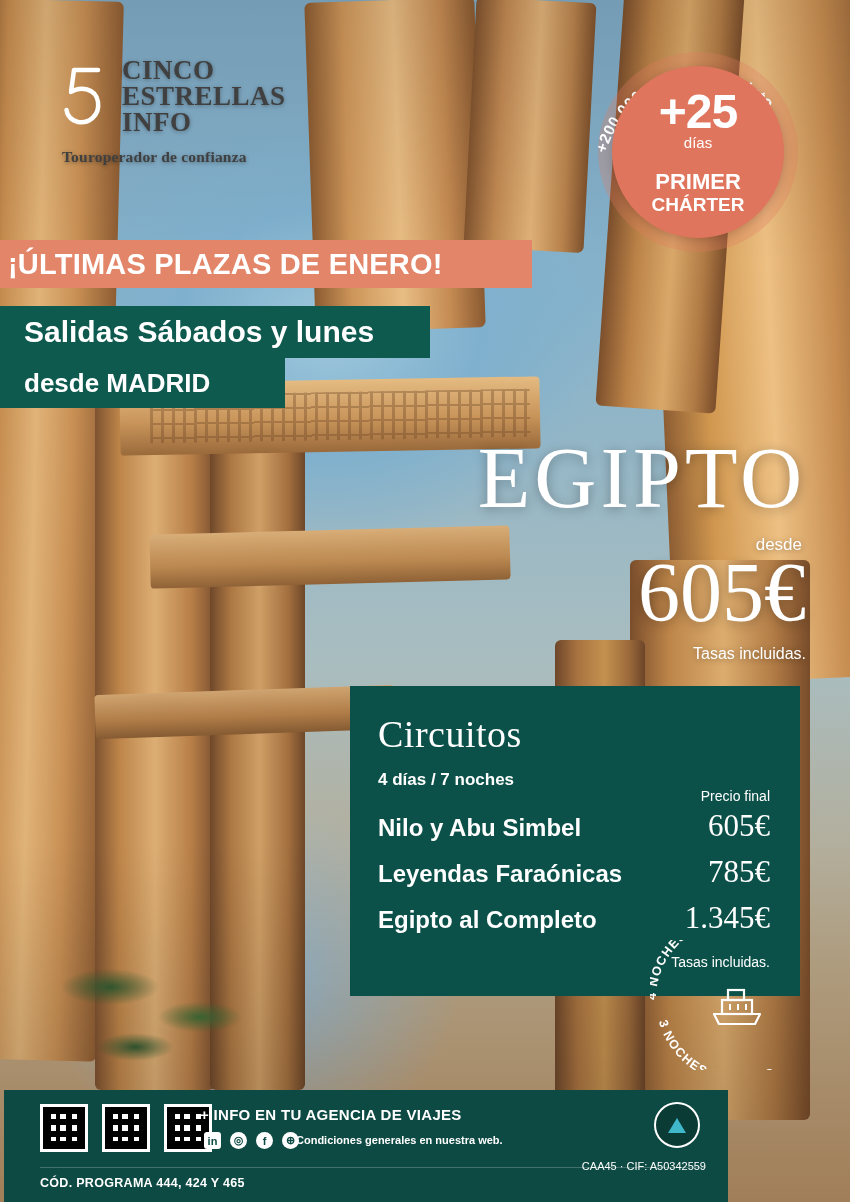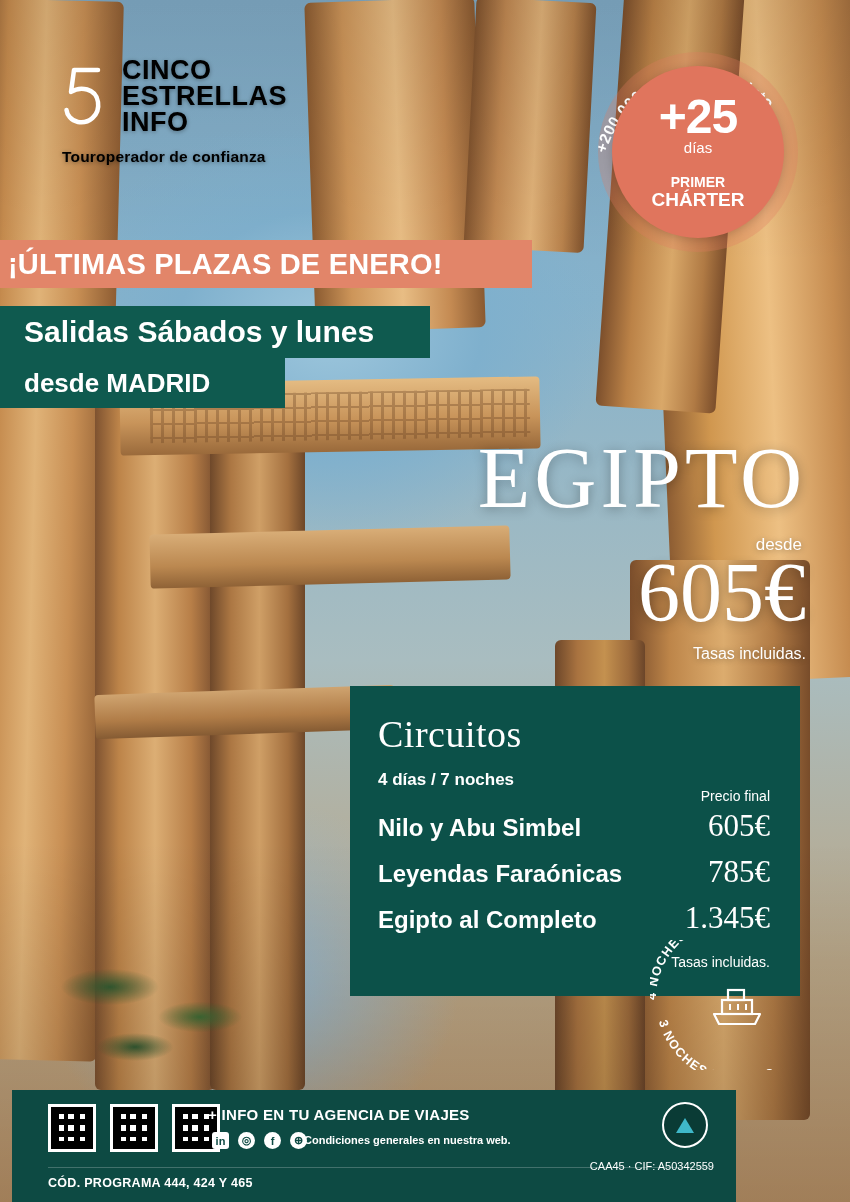--- a/index.html
+++ b/index.html
@@ -61,39 +61,39 @@
     transform:rotate(-1deg);}
   .palms{position:absolute;left:40px;bottom:95px;width:260px;height:160px;
     background:radial-gradient(ellipse 70px 26px at 70px 40px,#2e5b31 0%,rgba(46,91,49,0) 70%),
                radial-gradient(ellipse 60px 22px at 160px 70px,#3a6b35 0%,rgba(58,107,53,0) 70%),
                radial-gradient(ellipse 55px 20px at 95px 100px,#2b5730 0%,rgba(43,87,48,0) 70%);
     opacity:.95;}
   .shade{position:absolute;inset:0;
     background:linear-gradient(180deg,rgba(0,0,0,.08) 0%,rgba(0,0,0,0) 22%,rgba(0,0,0,0) 70%,rgba(0,0,0,.18) 100%);}
 
   
-  .logo{position:absolute;left:62px;top:58px;color:#000000;}
+  .logo{position:absolute;left:62px;top:58px;color:#404040;font-family:Liberation Serif, serif;}
   .logo-row{display:flex;align-items:center;gap:14px;}
   .logo-mark{width:46px;height:62px;position:relative;}
   .logo-mark svg{display:block;}
   .logo-text{font-weight:700;font-size:27px;line-height:.96;letter-spacing:.5px;
     text-shadow:0 1px 4px rgba(0,0,0,.35);}
   .logo-sub{margin-top:12px;font-size:15.5px;font-weight:700;letter-spacing:.2px;
     text-shadow:0 1px 4px rgba(0,0,0,.4);}
 
   
   .badge{position:absolute;right:52px;top:52px;width:200px;height:200px;}
   .badge-ring{position:absolute;inset:0;border-radius:50%;
     background:rgba(226,122,97,.30);}
   .badge-core{position:absolute;left:14px;top:14px;width:172px;height:172px;border-radius:50%;
     background:#e0755d;display:flex;flex-direction:column;align-items:center;justify-content:center;
     color:#fff;text-align:center;box-shadow:0 2px 10px rgba(0,0,0,.18);}
   .badge-big{font-size:48px;font-weight:700;line-height:1;letter-spacing:-1px;}
   .badge-small{font-size:15px;margin-top:-2px;}
-  .badge-l1{font-size:14px;font-weight:600;line-height:1.1;margin-top:19px;}
+  .badge-l1{font-size:22px;font-weight:600;line-height:1.1;margin-top:19px;}
   .badge-l2{font-size:19px;font-weight:600;line-height:1.1;}
   .badge-arc{position:absolute;left:-4px;top:-4px;width:208px;height:208px;}
   .badge-arc text{font-family:"Liberation Sans",sans-serif;font-size:15.5px;font-weight:700;fill:#ffffff;letter-spacing:.4px;}
 
   
   .banner-orange{position:absolute;left:0;top:240px;width:532px;height:48px;
     background:#e28569;display:flex;align-items:center;}
   .banner-orange span{color:#fff;font-size:29px;font-weight:700;padding-left:8px;letter-spacing:.2px;}
   .banner-green{position:absolute;left:0;top:306px;width:430px;height:52px;
     background:#0f5a4f;display:flex;align-items:center;}
@@ -121,21 +121,21 @@
   .row-name{font-size:24px;font-weight:700;}
   .row-price{font-family:"Liberation Serif",serif;font-size:31px;}
   .panel-foot{position:absolute;right:30px;bottom:26px;font-size:14px;}
 
   
   .stamp{position:absolute;right:20px;top:940px;width:180px;height:130px;}
   .stamp svg text{font-family:"Liberation Sans",sans-serif;font-size:12.5px;font-weight:700;fill:#ffffff;letter-spacing:1.2px;}
   .ship{position:absolute;left:58px;top:42px;width:60px;height:46px;}
 
   
-  .footer{position:absolute;left:12px;bottom:0;width:724px;height:112px;background:#0d4a43;color:#fff;}
+  .footer{position:absolute;left:4px;bottom:0;width:724px;height:112px;background:#0d4a43;color:#fff;}
   .footer-inner{position:relative;width:100%;height:100%;}
   .qr-wrap{position:absolute;left:36px;top:14px;display:flex;gap:14px;}
   .qr{width:48px;height:48px;background:#fff;padding:3px;box-sizing:border-box;}
   .qr i{display:block;width:100%;height:100%;
     background-image:
       linear-gradient(90deg,#000 0 20%,transparent 20% 30%,#000 30% 40%,transparent 40% 55%,#000 55% 70%,transparent 70% 80%,#000 80% 100%),
       linear-gradient(0deg,#000 0 18%,transparent 18% 28%,#000 28% 42%,transparent 42% 58%,#000 58% 72%,transparent 72% 84%,#000 84% 100%);
     background-blend-mode:multiply;}
   .f-info{position:absolute;left:196px;top:16px;font-size:15px;font-weight:700;letter-spacing:.3px;}
   .socials{position:absolute;left:200px;top:42px;display:flex;gap:9px;align-items:center;}

